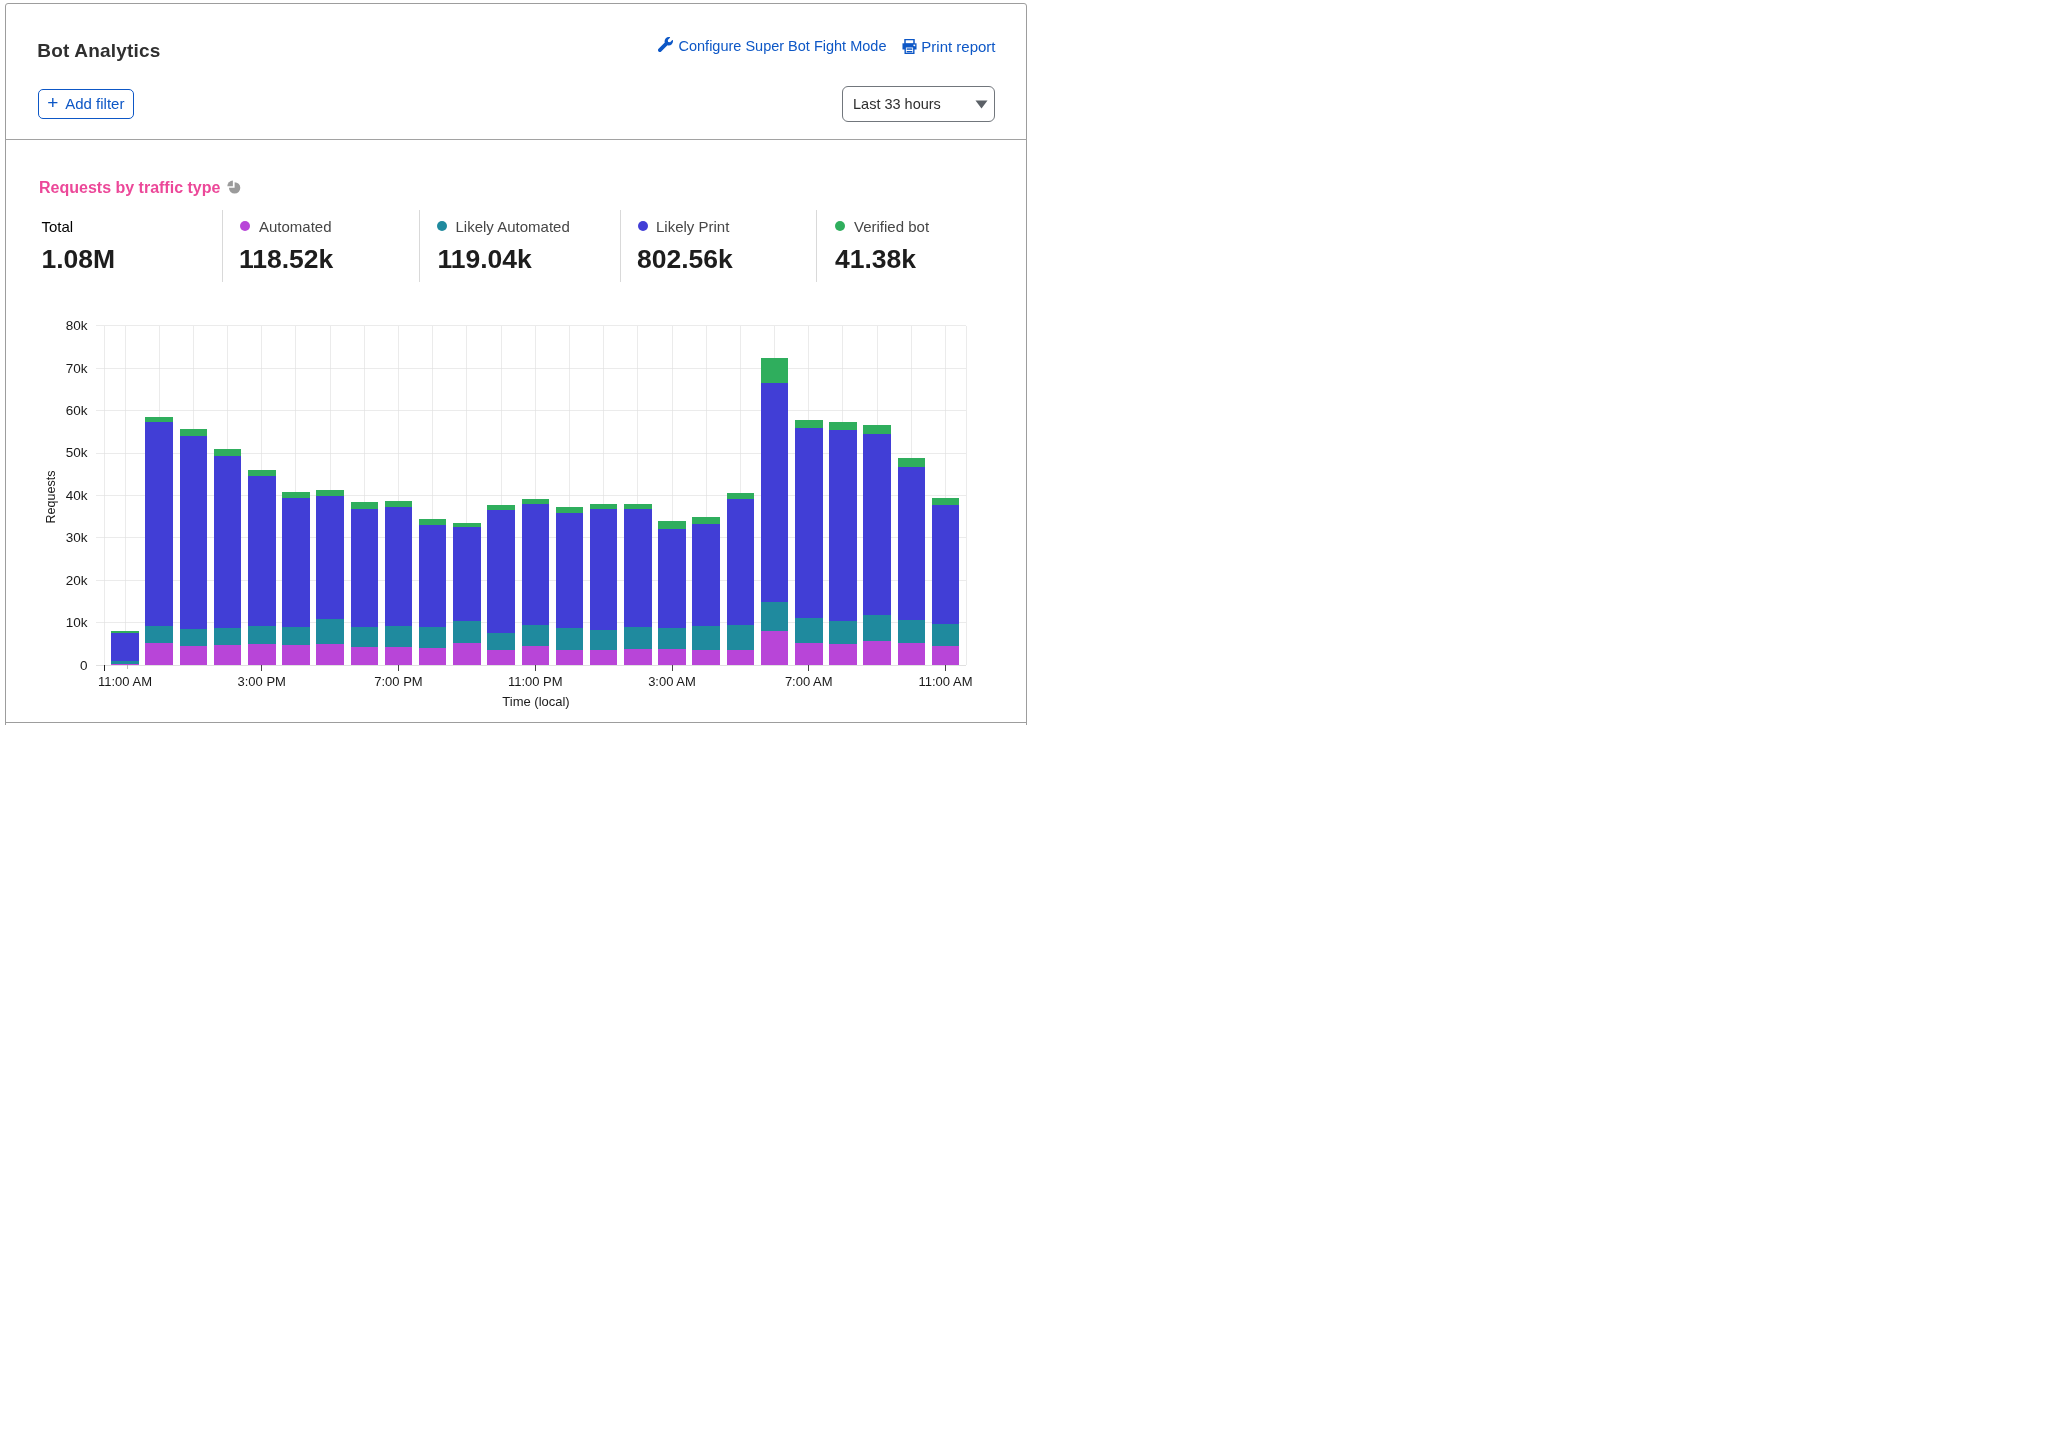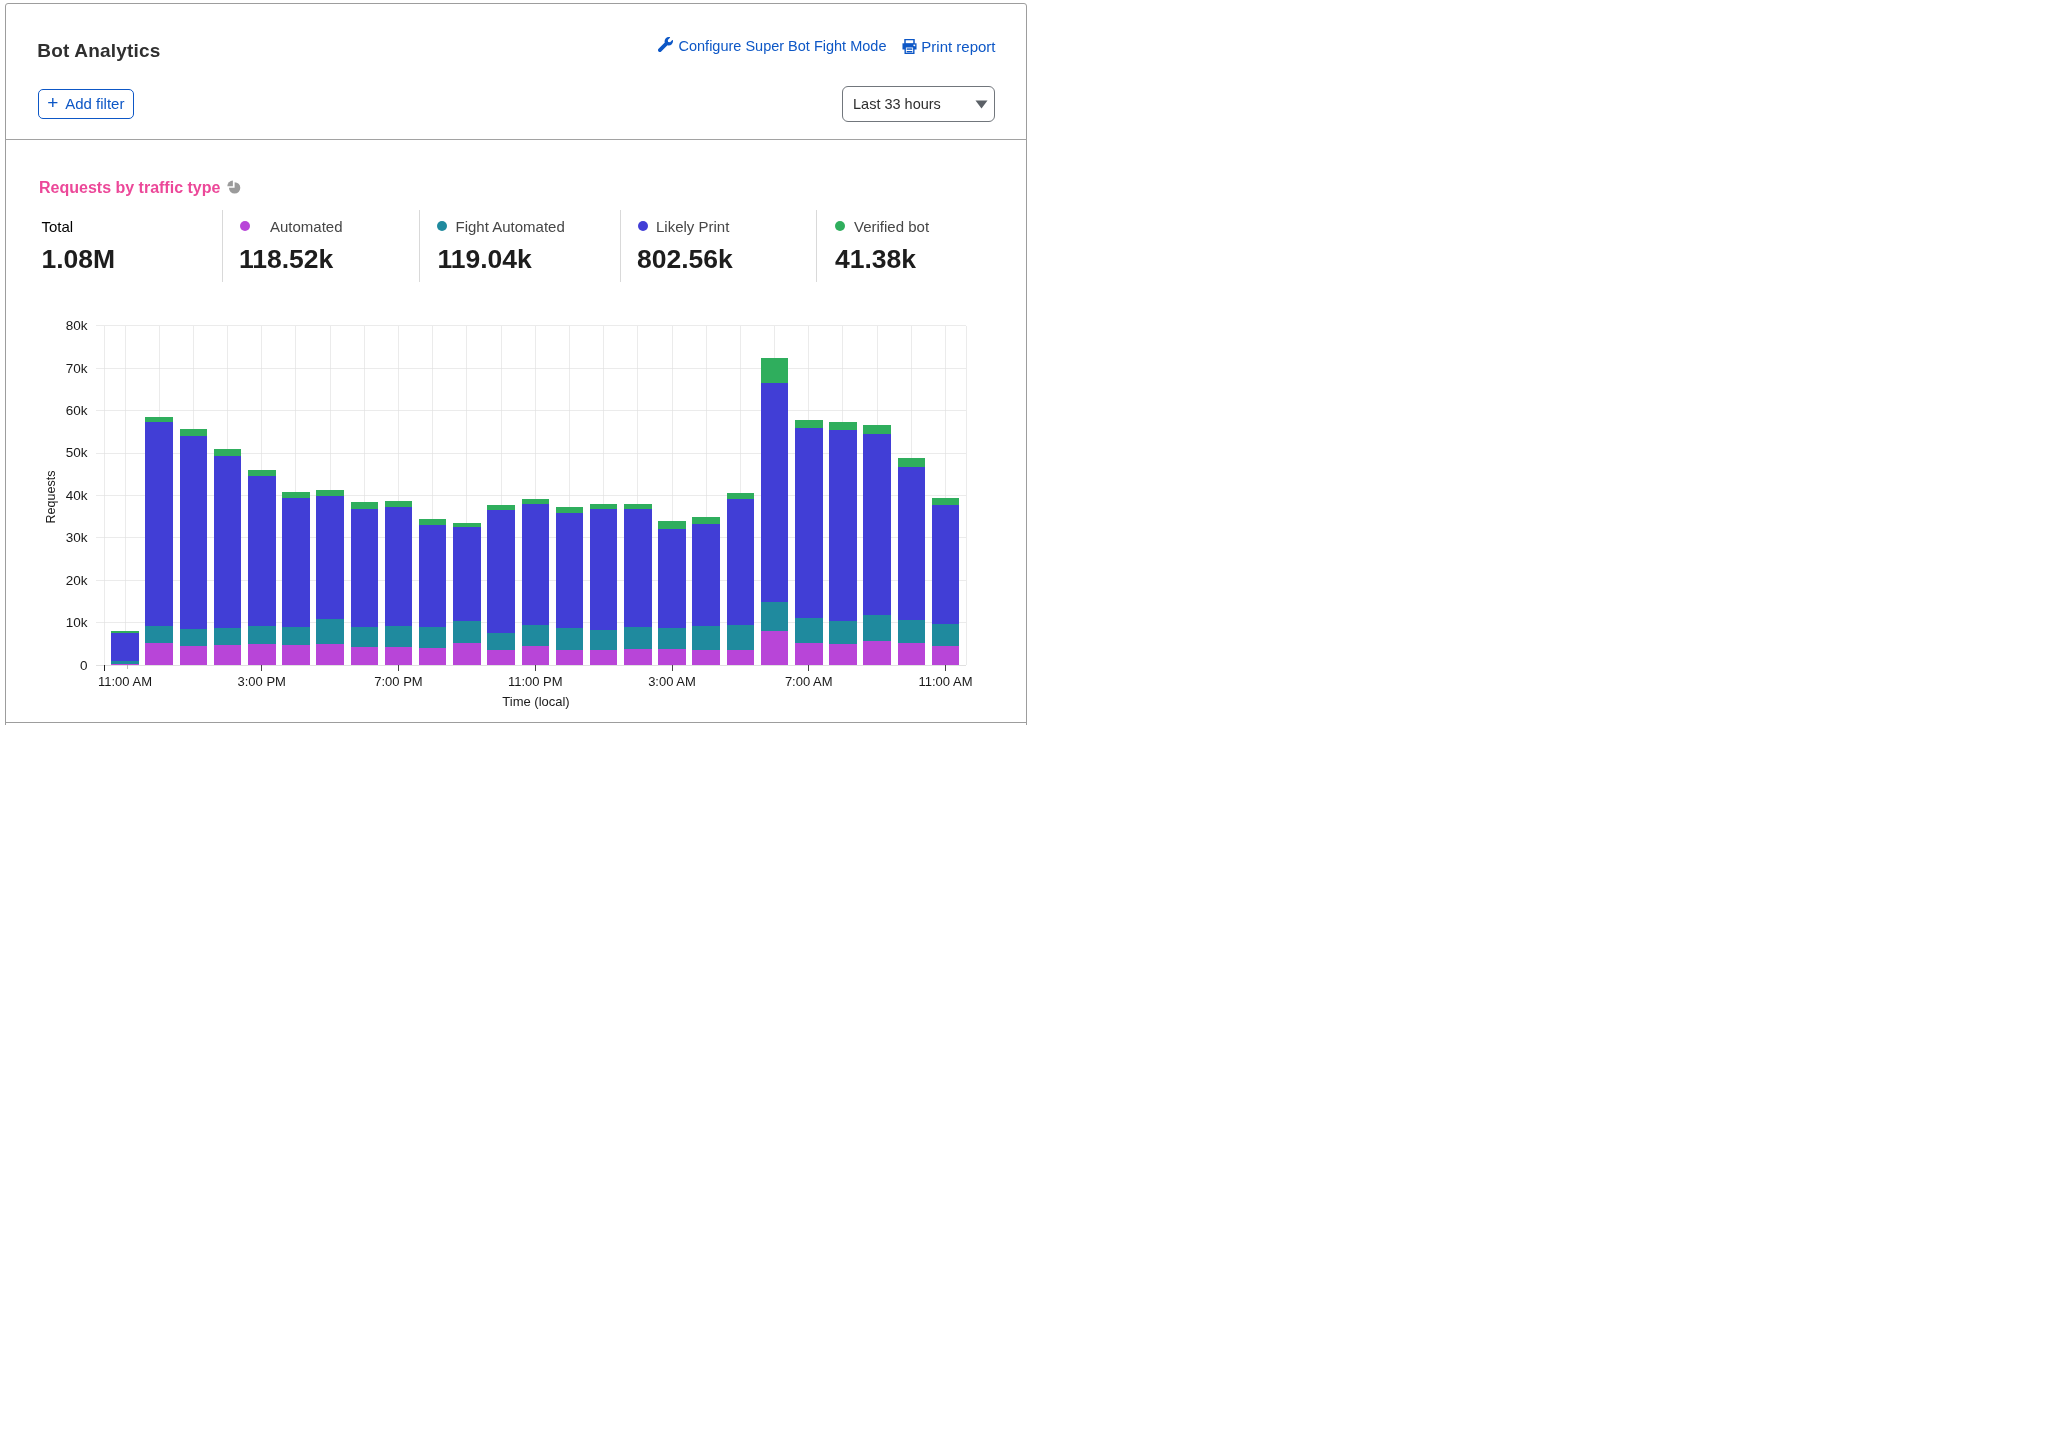--- a/index.html
+++ b/index.html
@@ -47,25 +47,25 @@
 
 <div class="abs" style="left:221.5px;top:210px;width:1px;height:72px;background:#d9d9d9"></div>
 <div class="abs" style="left:419px;top:210px;width:1px;height:72px;background:#d9d9d9"></div>
 <div class="abs" style="left:620px;top:210px;width:1px;height:72px;background:#d9d9d9"></div>
 <div class="abs" style="left:816px;top:210px;width:1px;height:72px;background:#d9d9d9"></div>
 
 <div class="abs" style="left:41.5px;top:218px;font-size:15px;color:#000000">Total</div>
 <div class="abs" style="left:41.5px;top:244px;font-size:26.5px;font-weight:700;color:#1d1d1d">1.08M</div>
 
 <div class="abs" style="left:239.5px;top:221px;width:10px;height:10px;border-radius:50%;background:#b845d8"></div>
-<div class="abs" style="left:270px;top:218px;font-size:15px;color:#464646">Automated</div>
+<div class="abs" style="left:259px;top:218px;font-size:15px;color:#464646">Automated</div>
 <div class="abs" style="left:239px;top:244px;font-size:26.5px;font-weight:700;color:#1d1d1d">118.52k</div>
 
 <div class="abs" style="left:437px;top:221px;width:10px;height:10px;border-radius:50%;background:#1f8a9e"></div>
-<div class="abs" style="left:455.5px;top:218px;font-size:15px;color:#464646">Fight Automated</div>
+<div class="abs" style="left:455.5px;top:218px;font-size:15px;color:#464646">Likely Automated</div>
 <div class="abs" style="left:437.5px;top:244px;font-size:26.5px;font-weight:700;color:#1d1d1d">119.04k</div>
 
 <div class="abs" style="left:637.5px;top:221px;width:10px;height:10px;border-radius:50%;background:#413ed6"></div>
 <div class="abs" style="left:656px;top:218px;font-size:15px;color:#464646">Likely Print</div>
 <div class="abs" style="left:637px;top:244px;font-size:26.5px;font-weight:700;color:#1d1d1d">802.56k</div>
 
 <div class="abs" style="left:834.5px;top:221px;width:10px;height:10px;border-radius:50%;background:#2fae5d"></div>
 <div class="abs" style="left:854px;top:218px;font-size:15px;color:#464646">Verified bot</div>
 <div class="abs" style="left:835px;top:244px;font-size:26.5px;font-weight:700;color:#1d1d1d">41.38k</div>
 

